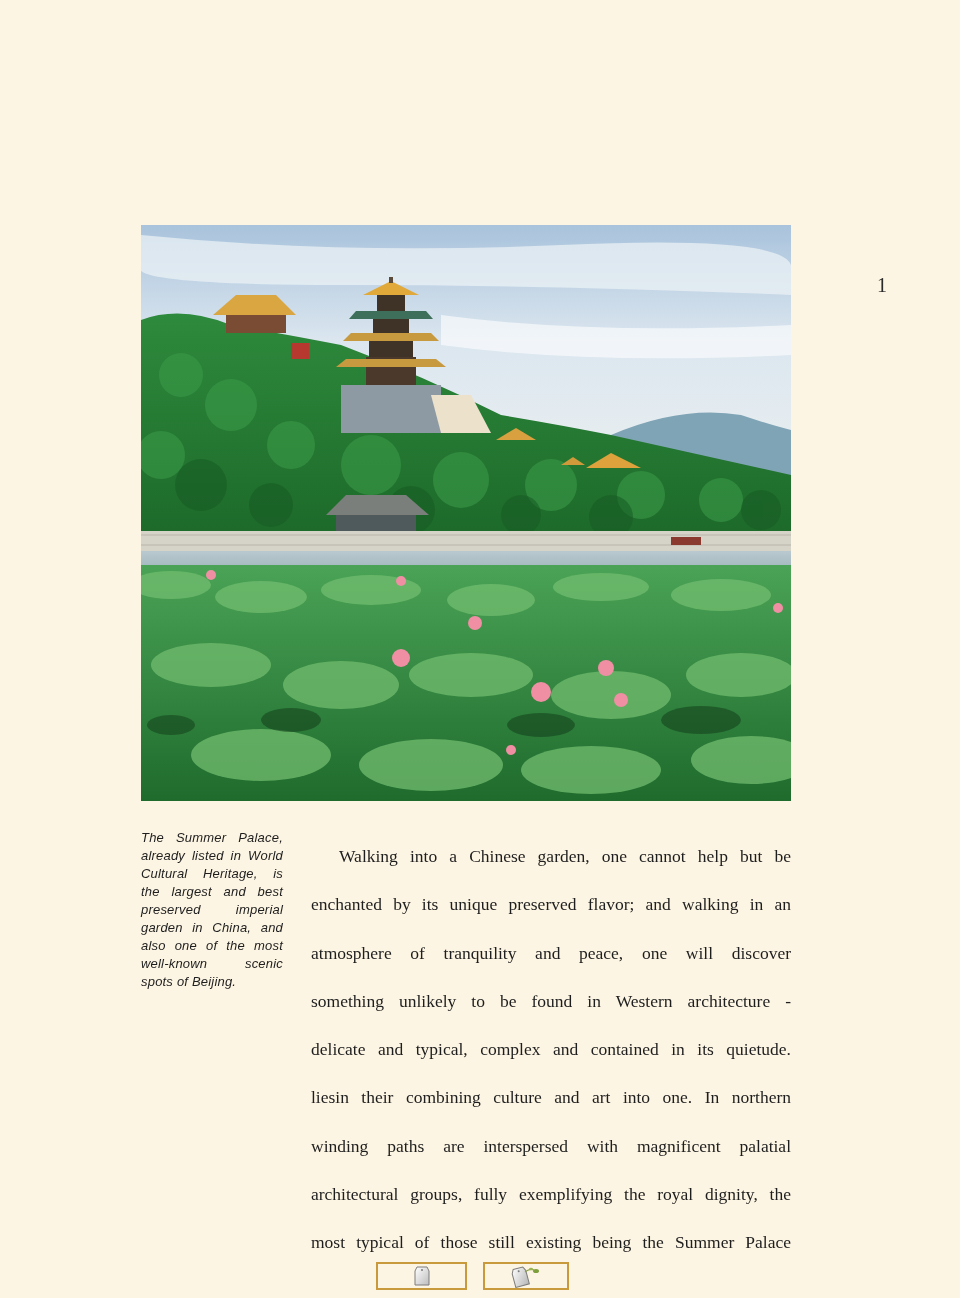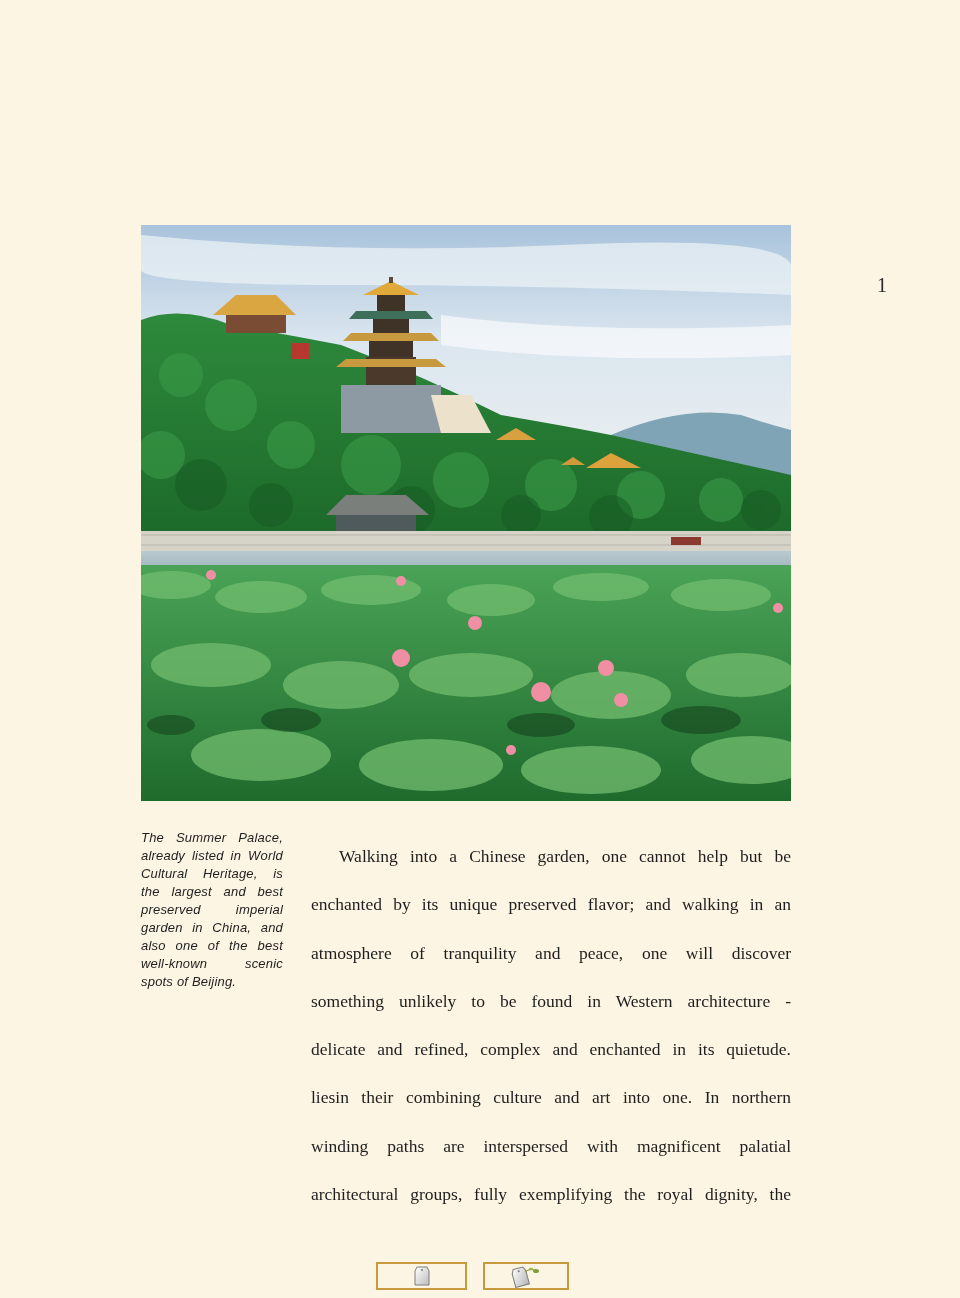--- a/index.html
+++ b/index.html
@@ -183,34 +183,35 @@
   </svg>
 </div>
 
 <div class="caption">
   <span>The Summer Palace,</span>
   <span>already listed in World</span>
   <span>Cultural Heritage, is</span>
   <span>the largest and best</span>
   <span>preserved imperial</span>
   <span>garden in China, and</span>
-  <span>also one of the best</span>
+  <span>also one of the most</span>
   <span>well-known scenic</span>
   <span class="last">spots of Beijing.</span>
 </div>
 
 <div class="body-text">
   <span class="indent">Walking into a Chinese garden, one cannot help but be</span>
   <span>enchanted by its unique preserved flavor; and walking in an</span>
   <span>atmosphere of tranquility and peace, one will discover</span>
   <span>something unlikely to be found in Western architecture -</span>
-  <span>delicate and refined, complex and enchanted in its quietude.</span>
+  <span>delicate and typical, complex and contained in its quietude.</span>
   <span>liesin their combining culture and art into one. In northern</span>
   <span>winding paths are interspersed with magnificent palatial</span>
   <span>architectural groups, fully exemplifying the royal dignity, the</span>
+  <span>most typical of those still existing being the Summer Palace</span>
 </div>
 
 <div class="nav nav-prev">
   <svg width="18" height="22" viewBox="0 0 18 22">
     <defs>
       <linearGradient id="tagg" x1="0" y1="0" x2="1" y2="1">
         <stop offset="0" stop-color="#ffffff"></stop>
         <stop offset="1" stop-color="#bdbdbd"></stop>
       </linearGradient>
     </defs>

